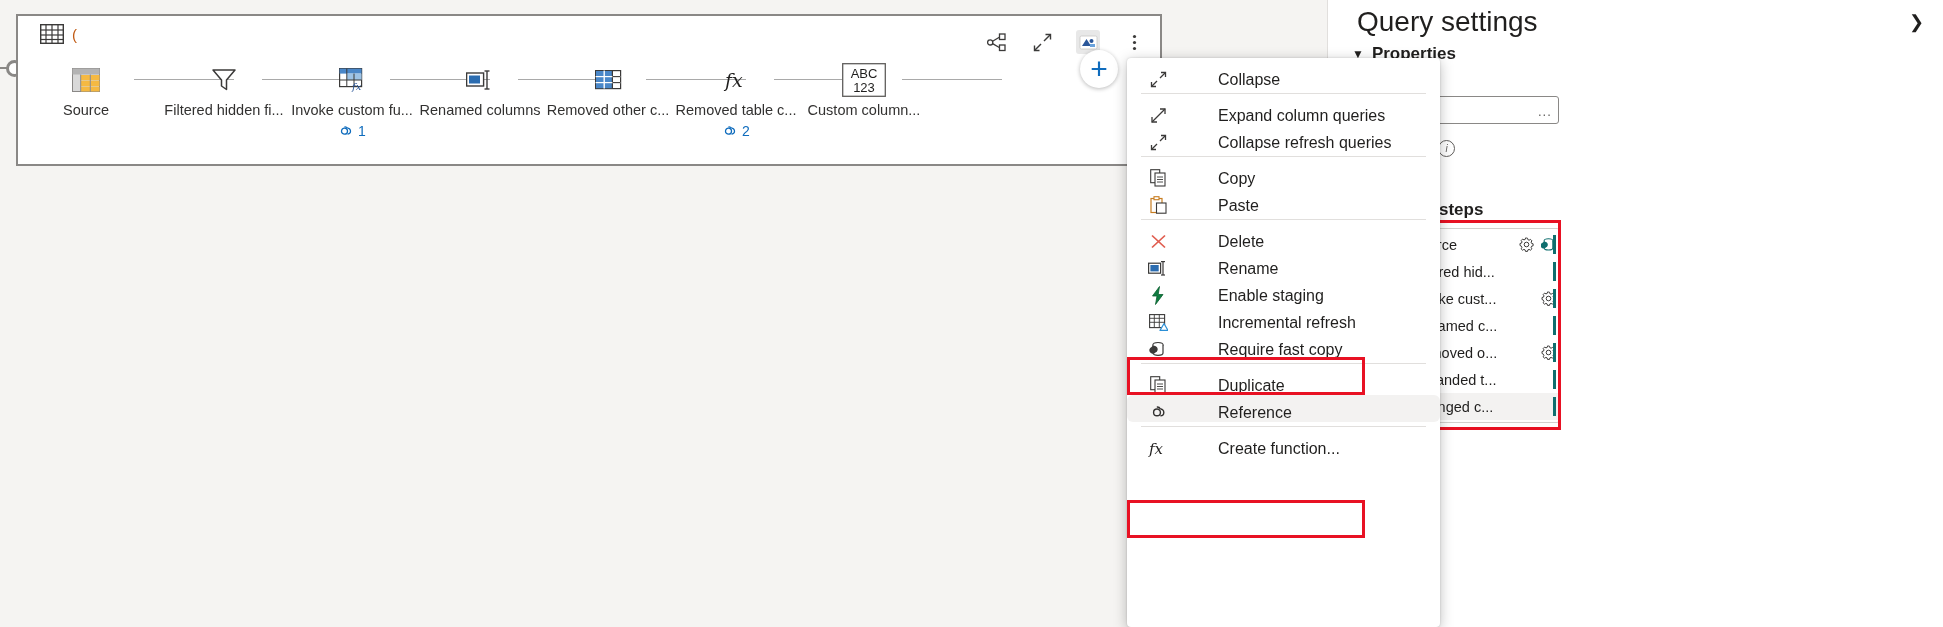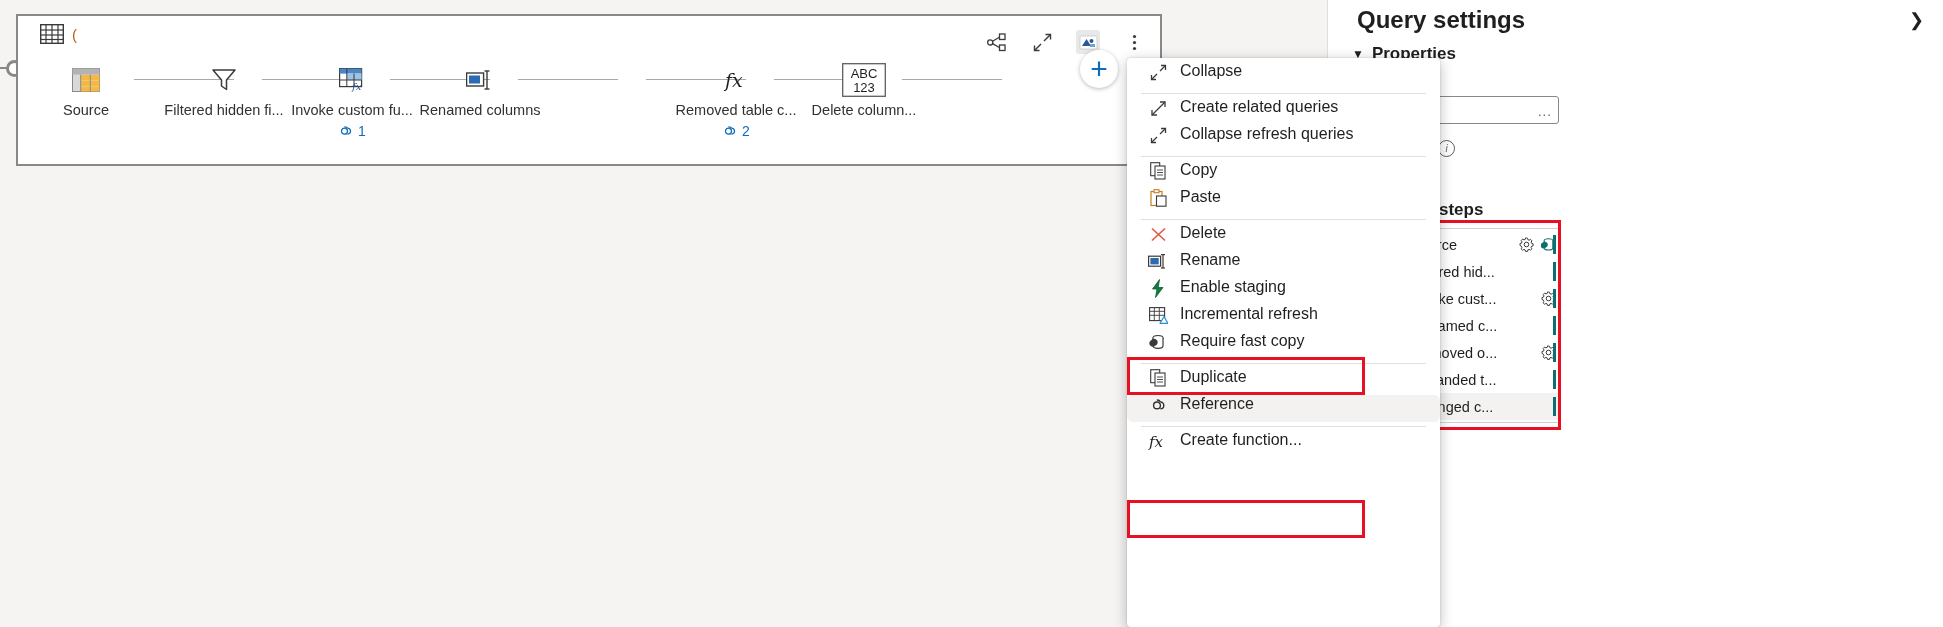--- a/index.html
+++ b/index.html
@@ -80,22 +80,22 @@
     background:#ffffff;
     box-shadow:0 3px 14px rgba(0,0,0,.26), 0 0 2px rgba(0,0,0,.18);
     border-radius:4px;
     padding:4px 0 0 0;
     z-index:40;
     overflow:hidden;
     height:569px;
     box-sizing:border-box;
   }
   .menu-item{
-    height:27px;display:flex;align-items:flex-start;padding:0 12px 0 18px;
-    font-size:16px;color:#201f1e;cursor:pointer;position:relative;
+    height:27px;display:flex;align-items:flex-end;padding:0 12px 0 18px;
+    font-size:16px;color:#201f1e;cursor:pointer;position:relative;gap:38px;
   }
   .menu-item.hovered{background:#f3f2f1;border-radius:6px;}
   .menu-ico{
     width:26px;min-width:26px;height:20px;display:flex;align-items:center;justify-content:center;
     margin-right:9px;
   }
   .menu-text{flex:1;white-space:nowrap;}
   .menu-sep{
     height:1px;background:#e1dfdd;margin:4px 14px 4px 14px;
   }
@@ -108,21 +108,21 @@
   }
   
   #qs-panel{
     position:absolute;left:1327px;top:0;width:616px;height:627px;
     background:#ffffff;border-left:1px solid #e1dfdd;
   }
   #qs-head{
     position:absolute;left:29px;top:6px;right:20px;display:flex;align-items:center;
     justify-content:space-between;
   }
-  #qs-title{font-size:24px;font-weight:bold;color:#201f1e;}
+  #qs-title{font-size:28px;font-weight:normal;color:#201f1e;}
   #qs-collapse{font-size:18px;color:#201f1e;cursor:pointer;}
   .section-head{
     position:absolute;left:24px;display:flex;align-items:center;gap:8px;
     font-size:17px;font-weight:bold;color:#201f1e;cursor:pointer;
   }
   .chev{font-size:12px;color:#201f1e;}
   #props-head{top:44px;}
   #steps-head{top:200px;}
   #name-label{position:absolute;left:29px;top:75px;font-size:14.5px;font-weight:bold;color:#201f1e;}
   #name-input{
@@ -298,20 +298,35 @@
             <rect x="0.6" y="4" width="17" height="13" fill="#ffffff" stroke="#3b3a39" stroke-width="1.4"></rect>
             <rect x="3" y="6.5" width="11" height="8" fill="#2b6cb0"></rect>
             <line x1="21" y1="2" x2="21" y2="20" stroke="#3b3a39" stroke-width="1.4"></line>
             <line x1="18.5" y1="2" x2="23.5" y2="2" stroke="#3b3a39" stroke-width="1.4"></line>
             <line x1="18.5" y1="20" x2="23.5" y2="20" stroke="#3b3a39" stroke-width="1.4"></line>
           </svg>
         </div>
         <div class="step-label">Renamed columns</div>
       </div>
 
+      <div class="step-node" style="left:528px;">
+        <div class="step-ico">
+          <svg width="27" height="22" viewBox="0 0 27 22">
+            <rect x="0.6" y="1.6" width="25" height="18" fill="#ffffff" stroke="#3b3a39" stroke-width="1.2"></rect>
+            <rect x="1" y="2" width="16.4" height="17.2" fill="#4a87c8"></rect>
+            <line x1="9.2" y1="1.6" x2="9.2" y2="19.6" stroke="#ffffff" stroke-width="1.4"></line>
+            <line x1="17.4" y1="1.6" x2="17.4" y2="19.6" stroke="#3b3a39" stroke-width="1.2"></line>
+            <line x1="0.6" y1="7.6" x2="25.6" y2="7.6" stroke="#ffffff" stroke-width="1.2"></line>
+            <line x1="0.6" y1="13.6" x2="25.6" y2="13.6" stroke="#ffffff" stroke-width="1.2"></line>
+            <line x1="17.4" y1="7.6" x2="25.6" y2="7.6" stroke="#3b3a39" stroke-width="1.1"></line>
+            <line x1="17.4" y1="13.6" x2="25.6" y2="13.6" stroke="#3b3a39" stroke-width="1.1"></line>
+          </svg>
+        </div>
+        <div class="step-label">Removed other c...</div>
+      </div>
 
       <div class="step-node" style="left:656px;">
         <div class="step-ico">
           <svg width="30" height="26" viewBox="0 0 30 26">
             <text x="4" y="20" font-family="DejaVu Serif, serif" font-size="19" font-style="italic" fill="#201f1e">fx</text>
           </svg>
         </div>
         <div class="step-label">Removed table c...</div>
         <div class="step-ref">
           <svg width="15" height="13" viewBox="0 0 15 13">
@@ -324,21 +339,21 @@
       </div>
 
       <div class="step-node" style="left:784px;">
         <div class="step-ico">
           <svg width="44" height="34" viewBox="0 0 44 34">
             <rect x="0.7" y="0.7" width="42.6" height="32.6" fill="#ffffff" stroke="#605e5c" stroke-width="1.3"></rect>
             <text x="22" y="15" text-anchor="middle" font-family="Liberation Sans, sans-serif" font-size="13" fill="#201f1e">ABC</text>
             <text x="22" y="29" text-anchor="middle" font-family="Liberation Sans, sans-serif" font-size="13" fill="#201f1e">123</text>
           </svg>
         </div>
-        <div class="step-label">Delete column...</div>
+        <div class="step-label">Custom column...</div>
       </div>
     </div>
   </div>
 
   <div id="plus-node">+</div>
 </div>
 
 <div id="context-menu">
 
   <div class="menu-item">
@@ -357,21 +372,21 @@
 
 
   <div class="menu-item">
     <span class="menu-ico">
       <svg width="17" height="17" viewBox="0 0 17 17">
         <line x1="2" y1="15" x2="15" y2="2" stroke="#3b3a39" stroke-width="1.3"></line>
         <polyline points="2,10 2,15 7,15" fill="none" stroke="#3b3a39" stroke-width="1.3"></polyline>
         <polyline points="15,7 15,2 10,2" fill="none" stroke="#3b3a39" stroke-width="1.3"></polyline>
       </svg>
     </span>
-    <span class="menu-text">Create related queries</span>
+    <span class="menu-text">Expand column queries</span>
   </div>
 
   <div class="menu-item">
     <span class="menu-ico">
       <svg width="17" height="17" viewBox="0 0 17 17">
         <line x1="1.5" y1="15.5" x2="7" y2="10" stroke="#3b3a39" stroke-width="1.3"></line>
         <polyline points="1.5,11 1.5,15.5 6,15.5" fill="none" stroke="#3b3a39" stroke-width="1.3"></polyline>
         <line x1="15.5" y1="1.5" x2="10" y2="7" stroke="#3b3a39" stroke-width="1.3"></line>
         <polyline points="15.5,6 15.5,1.5 11,1.5" fill="none" stroke="#3b3a39" stroke-width="1.3"></polyline>
       </svg>

